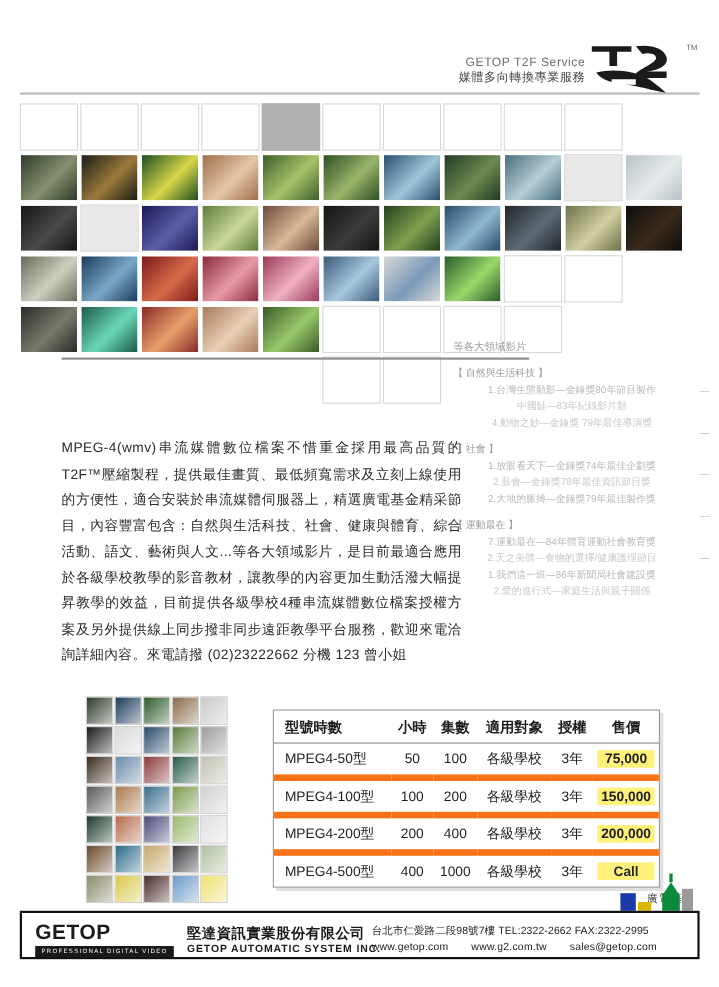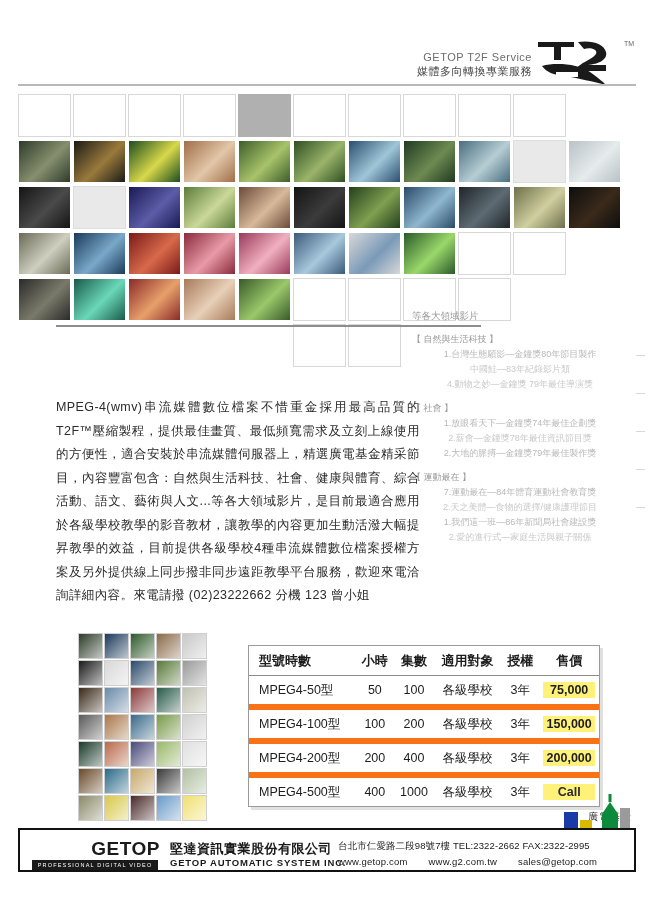--- a/index.html
+++ b/index.html
@@ -248,21 +248,20 @@
     left: 12px;
     top: 9px;
     width: 128px;
   }
   .getop-word {
     font-size: 19px;
     font-weight: 700;
     color: #1a1a1a;
     letter-spacing: 0.5px;
     line-height: 19px;
-    text-align: right;
   }
   .getop-strip {
     margin-top: 2px;
     background: #1a1a1a;
     color: #ffffff;
     font-size: 5.5px;
     letter-spacing: 1.2px;
     padding: 2px 2px;
     text-align: center;
     width: 122px;

